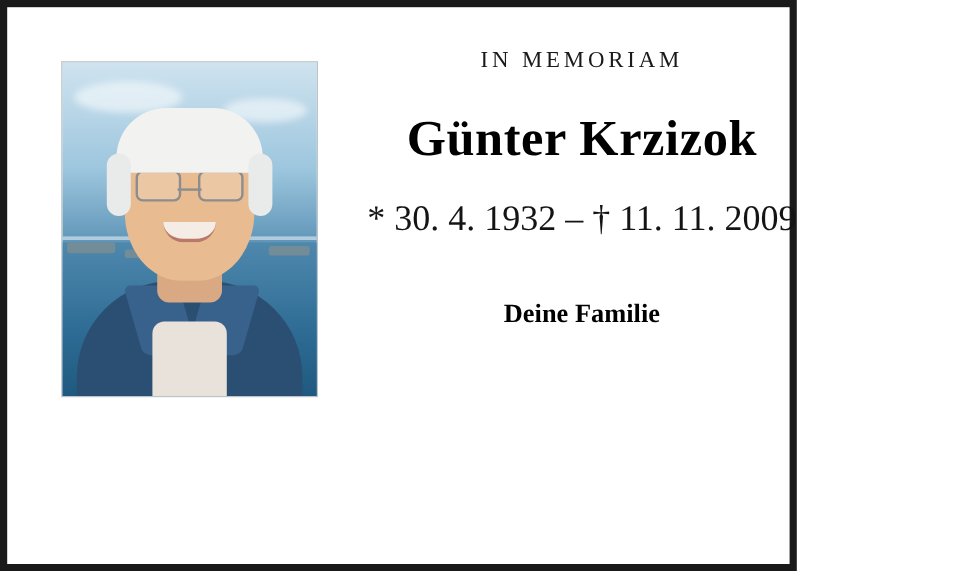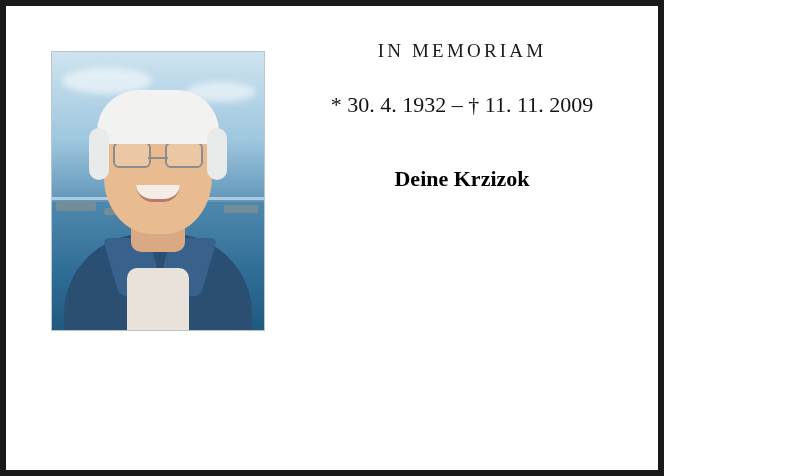--- a/index.html
+++ b/index.html
@@ -207,21 +207,21 @@
     color: #141414;
   }
   .line-name {
     font-size: 42px;
     font-weight: bold;
     letter-spacing: .5px;
     margin: 0 0 26px 0;
     color: #000000;
   }
   .line-dates {
-    font-size: 22px;
+    font-size: 30px;
     margin: 16px 0 48px 0;
     color: #141414;
     white-space: nowrap;
   }
   .line-epitaph {
     font-size: 22px;
     font-style: italic;
     margin: 0 0 30px 0;
     color: #141414;
   }
@@ -260,17 +260,18 @@
         <div class="p-glass-bridge"></div>
         <div class="p-hair"></div>
         <div class="p-hair-l"></div>
         <div class="p-hair-r"></div>
       </div>
     </div>
   </div>
 
   <div class="text-col">
     <p class="line-memoriam">IN MEMORIAM</p>
+    <h1 class="line-name">Günter Krzizok</h1>
     <p class="line-dates">* 30. 4. 1932  –  † 11. 11. 2009</p>
-    <p class="line-signature">Deine Krzizok</p>
+    <p class="line-signature">Deine Familie</p>
   </div>
 
 </div>
 
 </body></html>

